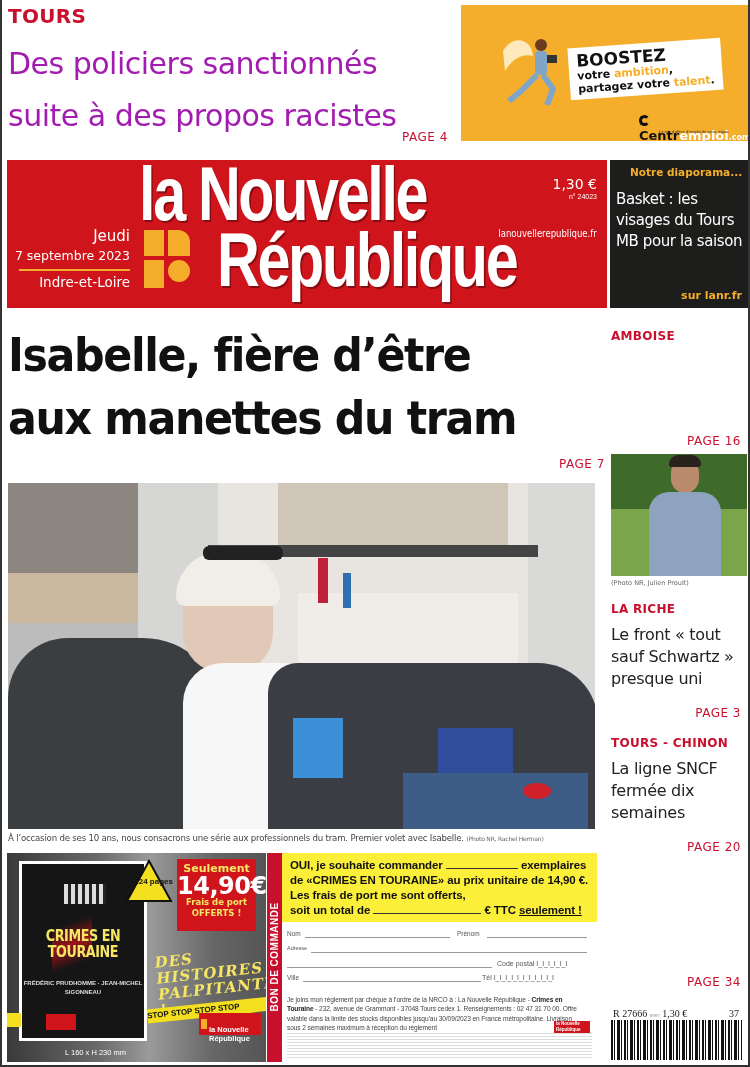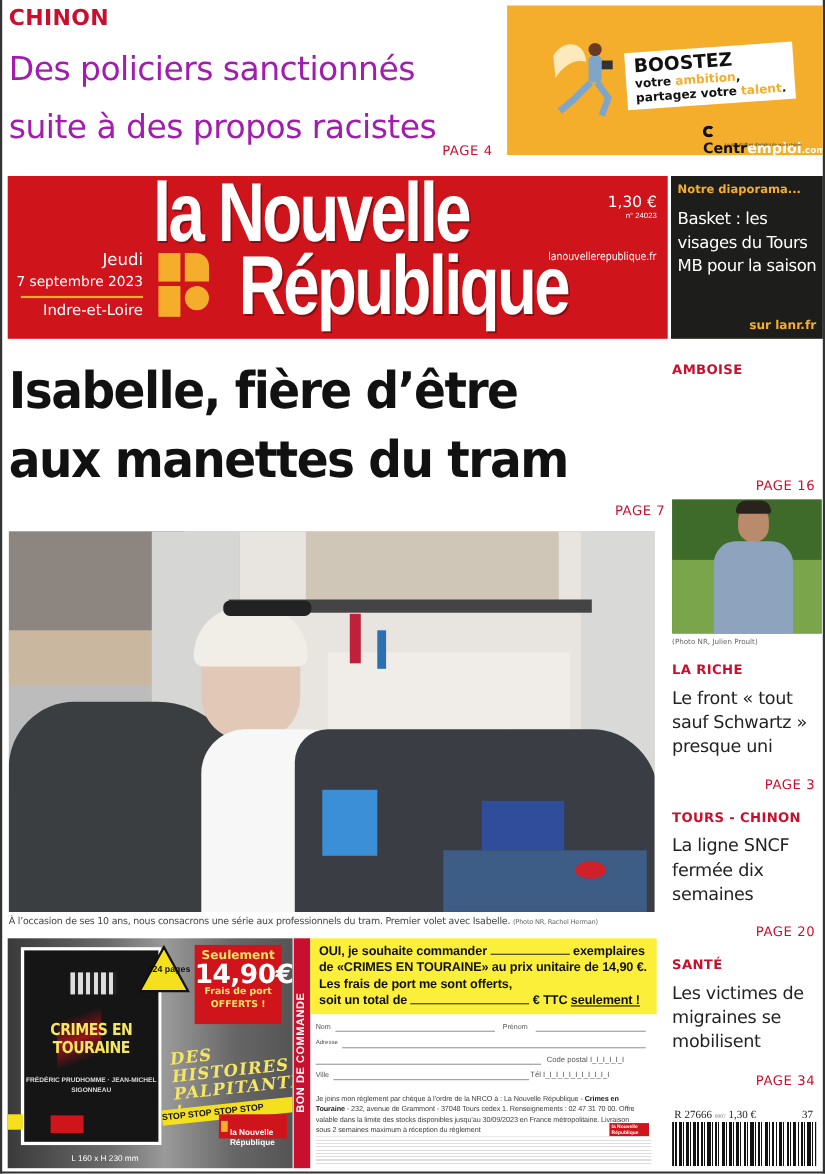--- a/index.html
+++ b/index.html
@@ -34,21 +34,21 @@
   .mast-region { position: absolute; left: 0; top: 114px; width: 123px; text-align: right; color: #fff; font-family: "DejaVu Sans", sans-serif; font-size: 13.5px; }
   .mast-logo { position: absolute; left: 137px; top: 70px; width: 46px; height: 58px; }
   .mast-logo span { position: absolute; background: #f5ae2b; }
   .mast-name1 { position: absolute; left: 132px; top: -6px; color: #fff; font-family: "Liberation Sans", sans-serif; font-weight: bold; font-size: 76px; letter-spacing: -3px; line-height: 80px; transform: scaleX(0.78); transform-origin: left top; text-shadow: 2px 2px 0 rgba(0,0,0,0.35); white-space: nowrap; }
   .mast-name2 { position: absolute; left: 210px; top: 60px; color: #fff; font-family: "Liberation Sans", sans-serif; font-weight: bold; font-size: 76px; letter-spacing: -3px; line-height: 80px; transform: scaleX(0.78); transform-origin: left top; text-shadow: 2px 2px 0 rgba(0,0,0,0.35); white-space: nowrap; }
   .mast-price { position: absolute; right: 10px; top: 16px; color: #fff; font-family: "DejaVu Sans", sans-serif; font-size: 14px; text-align: right; }
   .mast-num { position: absolute; right: 10px; top: 33px; color: #fff; font-size: 7px; }
   .mast-url { position: absolute; right: 10px; top: 68px; color: #fff; font-family: "DejaVu Sans", sans-serif; font-size: 10px; transform: scaleX(0.85); transform-origin: right top; }
 
   .promo { position: absolute; left: 608px; top: 160px; width: 138px; height: 148px; background: #1d1d1b; color: #fff; }
-  .promo-k { position: absolute; left: 6px; top: 6px; color: #f5ae2b; font-weight: bold; font-family: "DejaVu Sans", sans-serif; font-size: 10.5px; }
+  .promo-k { position: absolute; left: 20px; top: 6px; color: #f5ae2b; font-weight: bold; font-family: "DejaVu Sans", sans-serif; font-size: 10.5px; }
   .promo-t { position: absolute; left: 6px; top: 29px; width: 130px; font-weight: normal; font-family: "DejaVu Sans", sans-serif; font-size: 15px; line-height: 21px; letter-spacing: -0.4px; }
   .promo-l { position: absolute; right: 6px; top: 129px; color: #f5ae2b; font-weight: bold; font-family: "DejaVu Sans", sans-serif; font-size: 11px; }
 
   
   .main-title { position: absolute; left: 6px; top: 324px; width: 595px; font-family: "DejaVu Sans", sans-serif; font-weight: bold; font-size: 46px; line-height: 63px; color: #111; letter-spacing: -1.5px; transform: scaleX(0.93); transform-origin: left top; }
   .main-page { position: absolute; left: 557px; top: 457px; }
 
   
   .photo { position: absolute; left: 6px; top: 483px; width: 587px; height: 346px; overflow: hidden; background: #bcbcbc; }
   .photo div { position: absolute; }
@@ -102,21 +102,21 @@
   .barcode { position: absolute; left: 609px; top: 1020px; width: 131px; height: 40px; background: repeating-linear-gradient(90deg,#111 0 2px,#fff 2px 3px,#111 3px 4px,#fff 4px 6px,#111 6px 9px,#fff 9px 10px,#111 10px 11px,#fff 11px 13px); }
   .bar-label { position: absolute; left: 611px; top: 1008px; width: 130px; font-family: "Liberation Serif", serif; font-size: 10px; color: #222; }
   .bar-label .sm { font-size: 5px; color: #777; }
   .bar-label .r { position: absolute; right: 4px; top: 0; }
 </style>
 </head>
 <body>
 
 <div class="page">
 
-  <div class="kicker top-kicker">CHINON</div>
+  <div class="kicker top-kicker">TOURS</div>
   <div class="top-title">Des policiers sanctionnés suite à des propos racistes</div>
   <div class="pageref top-page">PAGE 4</div>
 
   <div class="ad">
     <svg class="ad-fig" viewBox="0 0 70 90">
       <path d="M2 20 C 10 5, 30 5, 32 25 C 20 22, 10 30, 4 40 Z" fill="#fff7e0" opacity="0.8"></path>
       <circle cx="40" cy="14" r="6" fill="#6b3a22"></circle>
       <rect x="34" y="20" width="12" height="24" rx="4" fill="#7fa6c9"></rect>
       <rect x="46" y="24" width="10" height="8" fill="#333"></rect>
       <path d="M36 44 L 20 60 L 8 70" stroke="#7fa6c9" stroke-width="6" fill="none"></path>
@@ -200,24 +200,20 @@
     <div class="side-t">Le front « tout sauf Schwartz » presque uni</div>
   </div>
   <div class="pageref side-p" style="top:706px;right:7px">PAGE 3</div>
 
   <div class="side" style="top:736px">
     <div class="kicker">TOURS - CHINON</div>
     <div class="side-t">La ligne SNCF fermée dix semaines</div>
   </div>
   <div class="pageref side-p" style="top:840px;right:7px">PAGE 20</div>
 
-  <div class="side" style="top:870px">
-    <div class="kicker">SANTÉ</div>
-    <div class="side-t">Les victimes de migraines se mobilisent</div>
-  </div>
   <div class="pageref side-p" style="top:975px;right:7px">PAGE 34</div>
 
   <div class="bar-label">
     <span>R 27666</span> <span class="sm">0907</span> <span>1,30 €</span>
     <span class="r">37</span>
   </div>
   <div class="barcode"></div>
 
   <div class="book-ad">
     <div class="book">

